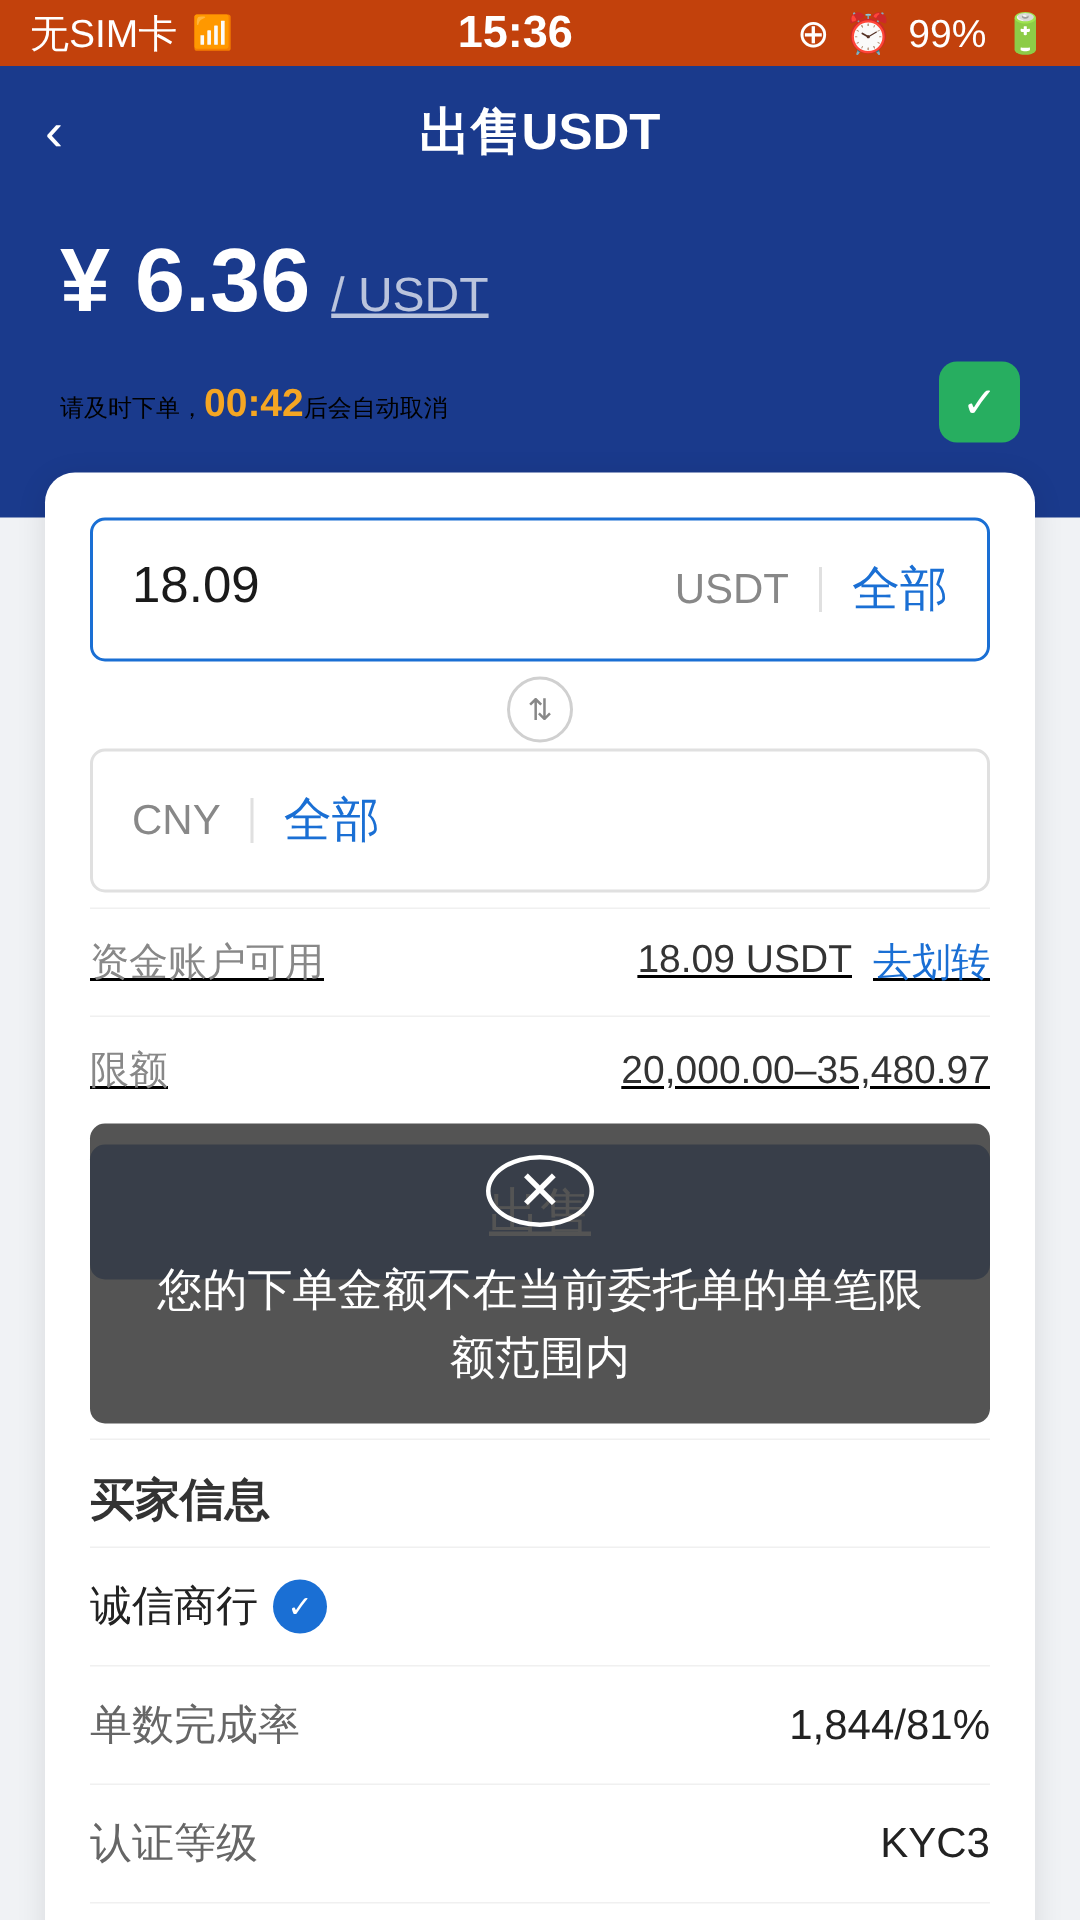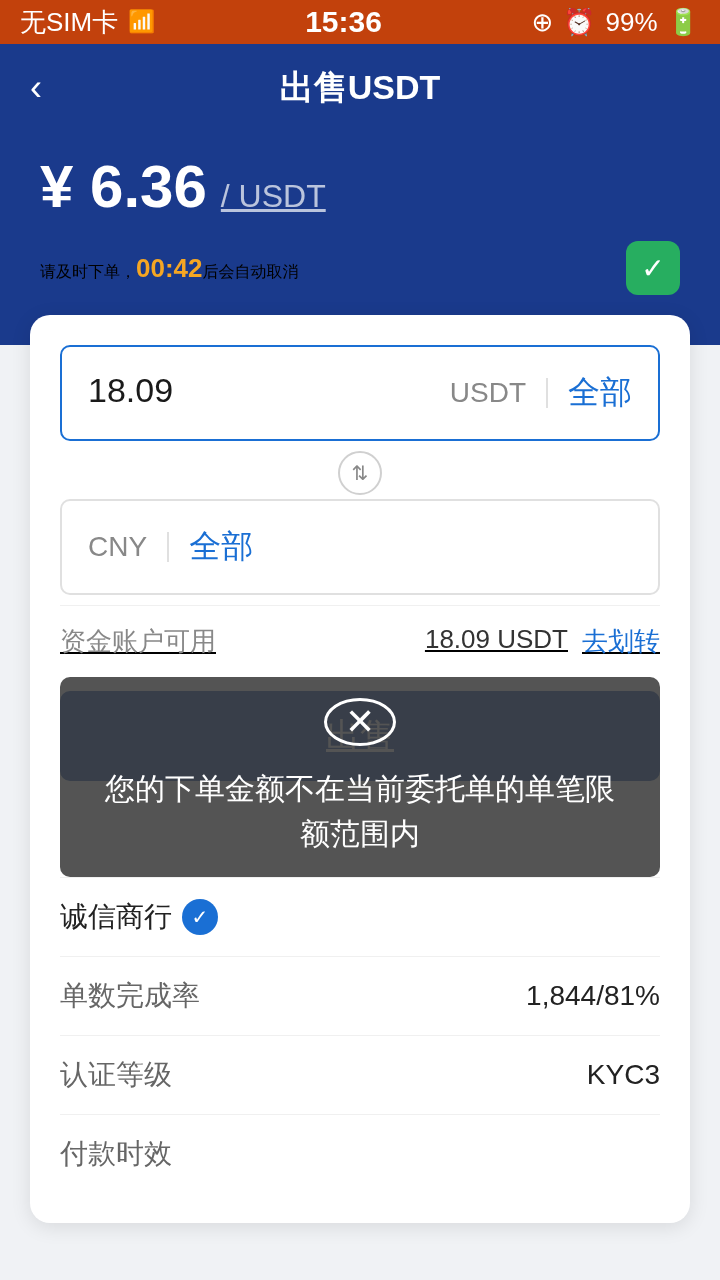--- a/index.html
+++ b/index.html
@@ -325,31 +325,36 @@
     </div>
   </div>
 
   <div class="info-row">
     <span class="info-label">资金账户可用</span>
     <div style="display:flex;align-items:flex-start;gap:14px;">
       <span class="info-value">18.09 USDT</span>
       <span class="info-value link">去划转</span>
     </div>
   </div>
+  <div class="info-row">
+    <span class="info-label">限额</span>
+    <span class="info-value">20,000.00–35,480.97</span>
+  </div>
 
   <div class="submit-area" style="min-height:200px;">
     <button class="submit-btn">出售</button>
 
     
     <div class="error-overlay">
       <div class="error-close">✕</div>
       <div class="error-text">您的下单金额不在当前委托单的单笔限额范围内</div>
     </div>
   </div>
 
+  <div class="section-title">买家信息</div>
 
   <div class="buyer-row">
     <div class="buyer-value">
       <span>诚信商行</span>
       <div class="verified-badge">✓</div>
     </div>
   </div>
 
   <div class="buyer-row">
     <span class="buyer-label">单数完成率</span>

